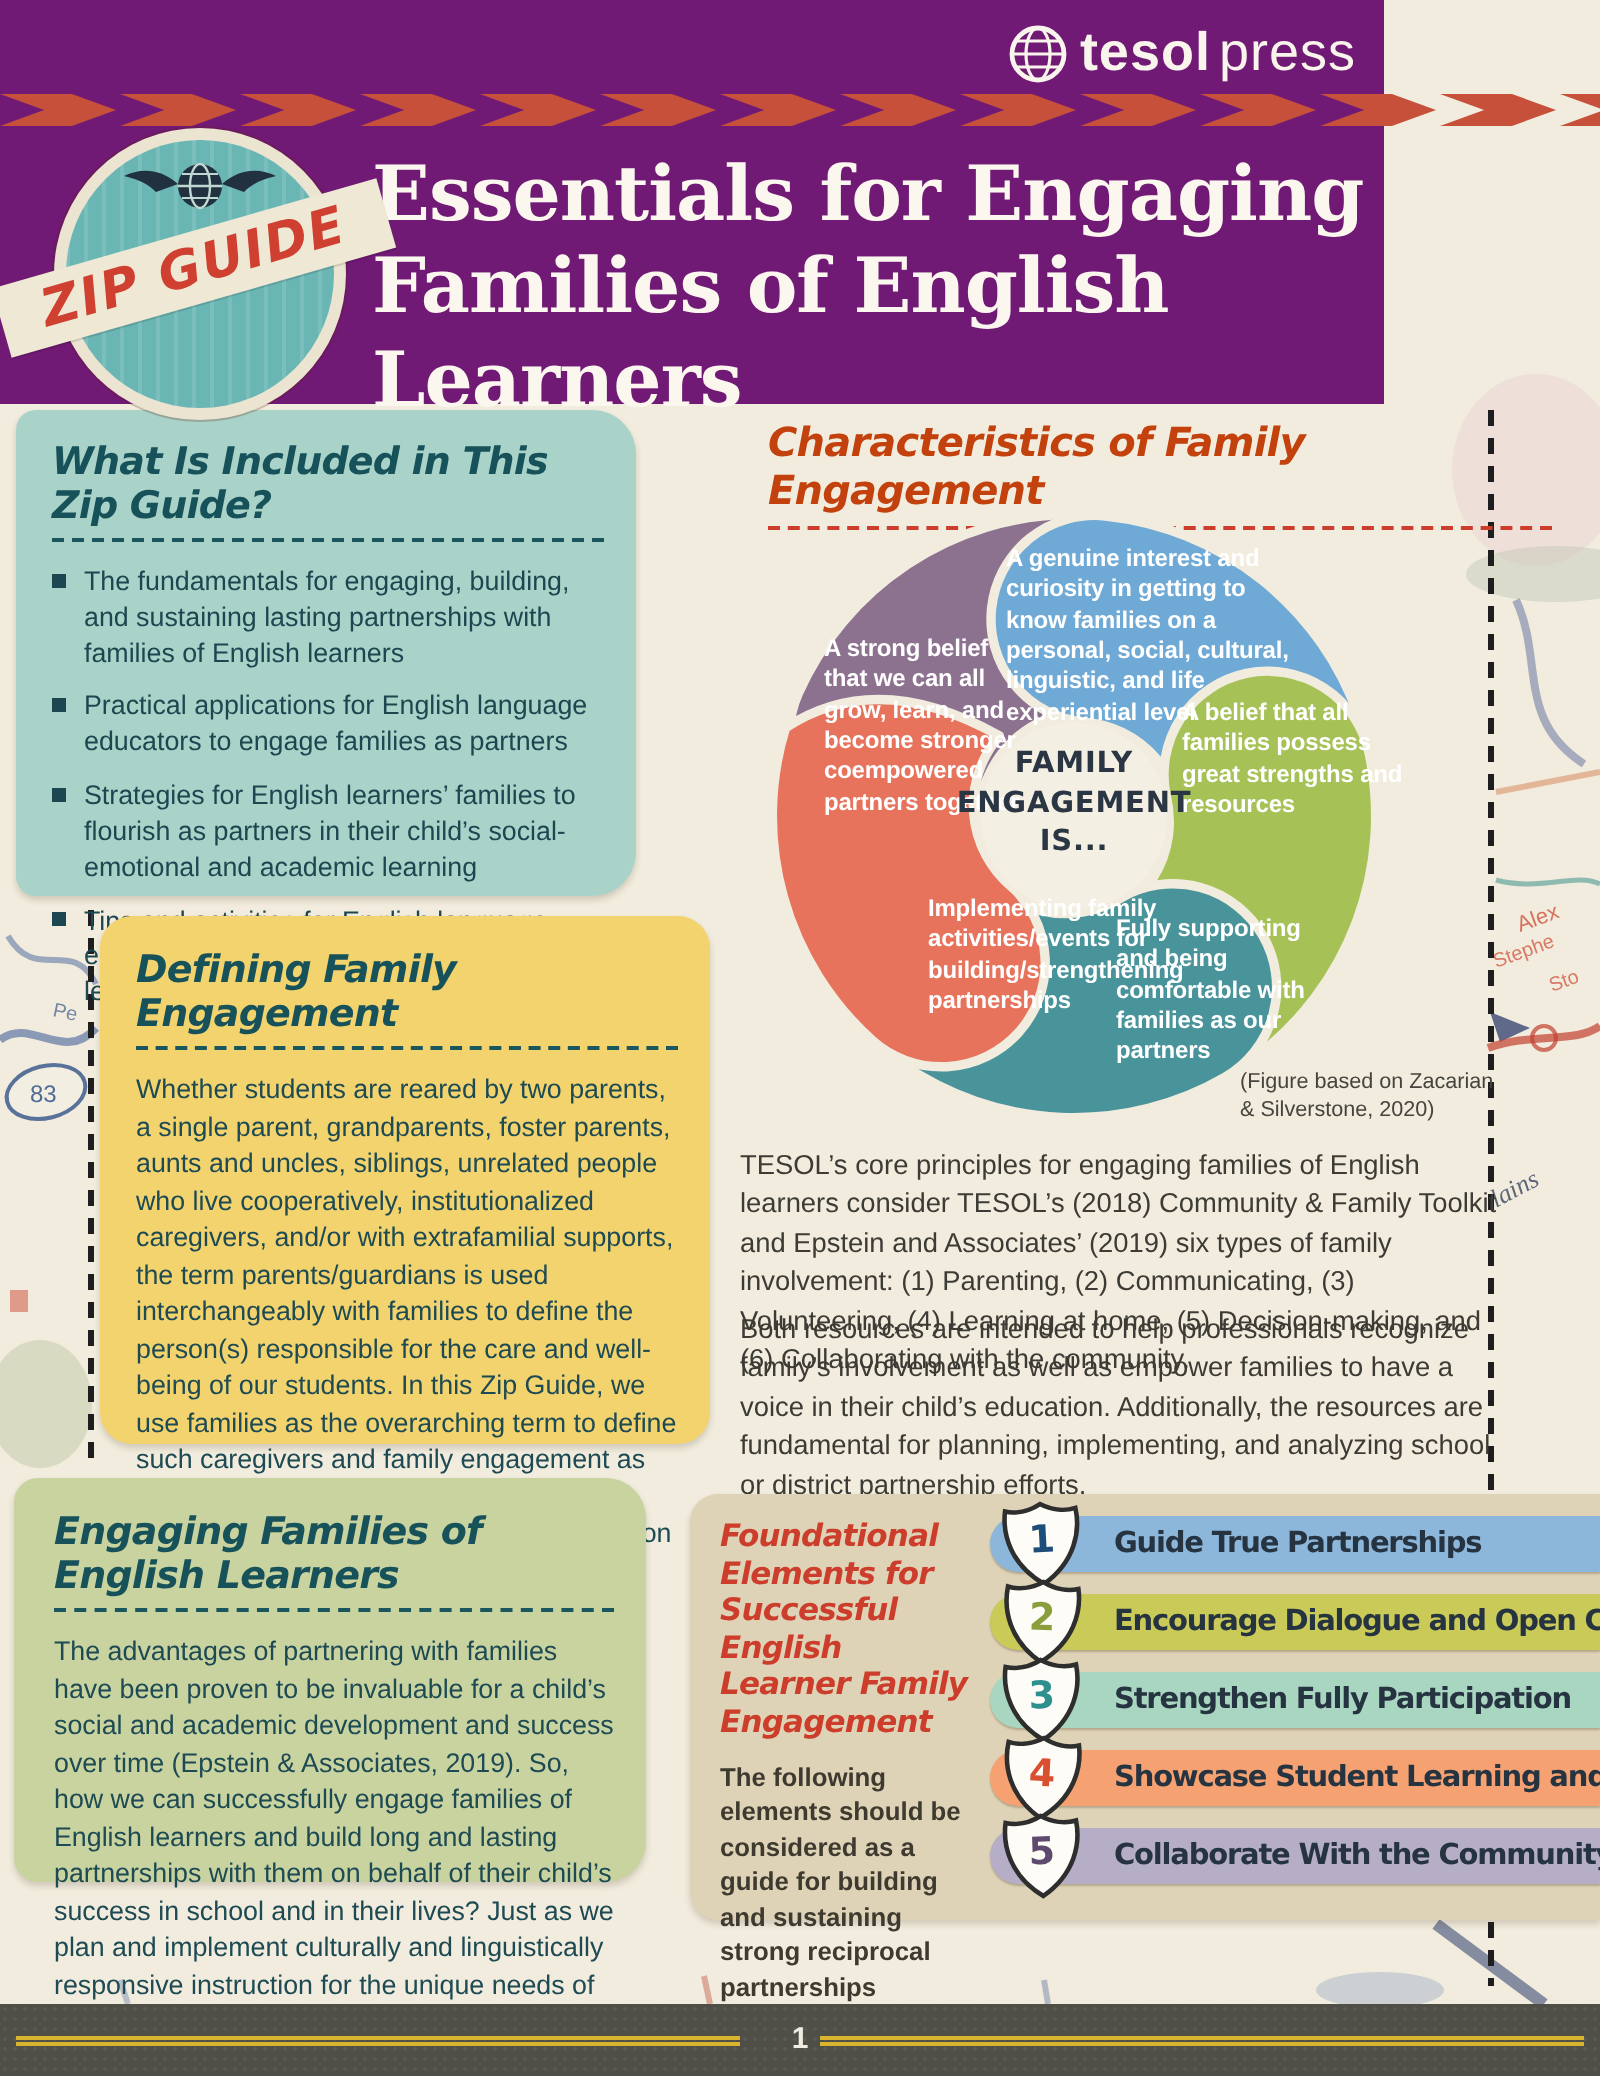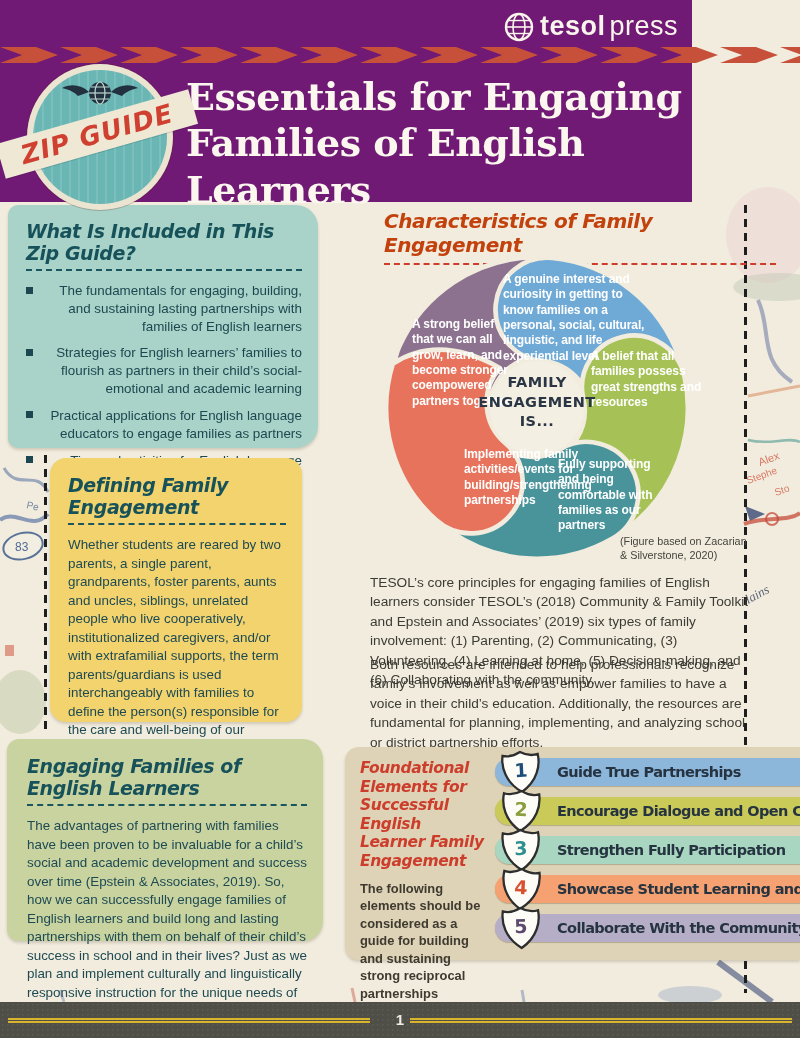--- a/index.html
+++ b/index.html
@@ -16,26 +16,26 @@
   .chev{flex:0 0 58px;height:16px;background:#c7503a;clip-path:polygon(0 0,62% 0,100% 50%,62% 100%,0 100%,38% 50%);margin-right:2px;}
   .badge{position:absolute;left:27px;top:64px;width:146px;height:146px;border-radius:50%;background:#ebe4d1;box-shadow:0 0 0 1px rgba(90,30,20,.25);z-index:3;}
   .badge-inner{position:absolute;left:6px;top:6px;width:134px;height:134px;border-radius:50%;background:#69b6b4;overflow:hidden;background-image:repeating-linear-gradient(90deg,rgba(255,255,255,.12) 0 2px,transparent 2px 9px);}
   .badge-band{position:absolute;left:-30px;top:52px;width:200px;height:36px;background:#efe8d5;transform:rotate(-16deg);display:flex;align-items:center;justify-content:center;box-shadow:0 1px 0 rgba(0,0,0,.12);}
   .badge-band span{font-family:"DejaVu Sans",sans-serif;font-style:italic;font-weight:800;font-size:26px;color:#cf4030;letter-spacing:1px;}
   .badge-globe{position:absolute;left:33px;top:14px;}
   .title{position:absolute;left:186px;top:74px;color:#fbf7ef;font-family:"DejaVu Serif","Liberation Serif",serif;font-weight:bold;font-size:38px;line-height:1.22;letter-spacing:-.5px;}
   
   .secbox{position:absolute;z-index:1;box-shadow:0 2px 3px rgba(60,40,20,.18);}
   .box-included{left:8px;top:205px;width:310px;height:243px;background:#a9d3c9;border-radius:10px 22px 22px 10px;padding:15px 16px 0 18px;box-sizing:border-box;}
-  .box-defining{left:50px;top:458px;width:252px;height:264px;background:#f3d36e;border-radius:16px;padding:16px 16px 0 18px;box-sizing:border-box;}
+  .box-defining{left:50px;top:458px;width:305px;height:264px;background:#f3d36e;border-radius:16px;padding:16px 16px 0 18px;box-sizing:border-box;}
   .box-engaging{left:7px;top:739px;width:316px;height:202px;background:#c9d3a0;border-radius:12px 20px 20px 12px;padding:16px 16px 0 20px;box-sizing:border-box;}
   .sec-head{font-family:"DejaVu Sans",sans-serif;font-style:italic;font-weight:800;font-size:19px;color:#17525a;letter-spacing:-.4px;padding-bottom:5px;border-bottom:2px dashed #1a565e;margin-bottom:11px;}
   .sec-body{font-size:13.4px;line-height:1.38;color:#1d4a53;}
   .bullets{list-style:none;margin:0;padding:0;}
-  .bullets li{position:relative;padding-left:16px;margin-bottom:9px;font-size:13.4px;line-height:1.33;color:#1d4750;text-align:right;}
+  .bullets li{position:relative;padding-left:16px;margin-bottom:9px;font-size:13.4px;line-height:1.33;color:#1d4750;}
   .sq{position:absolute;left:0;top:4.5px;width:7px;height:7px;background:#1d4750;}
   
   .char-head{position:absolute;left:348px;top:209px;width:392px;font-family:"DejaVu Sans",sans-serif;font-style:italic;font-weight:800;font-size:20px;color:#c2410c;letter-spacing:-.4px;padding-bottom:6px;border-bottom:2px dashed #cd3d2c;z-index:1;margin-left:36px;}
   .diagram{position:absolute;left:372px;top:243px;width:330px;height:330px;z-index:1;}
   .petal-label{position:absolute;color:#fff;font-weight:bold;font-size:12px;line-height:1.28;letter-spacing:-.1px;}
   .pl-purple{left:40px;top:74px;width:102px;}
   .pl-blue{left:131px;top:29px;width:142px;}
   .pl-green{left:219px;top:106px;width:112px;}
   .pl-teal{left:186px;top:214px;width:106px;}
   .pl-orange{left:56px;top:204px;width:128px;margin-left:36px;}
@@ -149,23 +149,23 @@
       <div>Families of English Learners</div>
     </div>
   </div>
 
   <div class="secbox box-included">
     <div class="sec-head">What Is Included in This Zip Guide?</div>
     <ul class="bullets">
 
         <li><span class="sq"></span><span>The fundamentals for engaging, building, and sustaining lasting partnerships with families of English learners</span></li>
 
+        <li><span class="sq"></span><span>Practical applications for English language educators to engage families as partners</span></li>
+
         <li><span class="sq"></span><span>Strategies for English learners’ families to flourish as partners in their child’s social-emotional and academic learning</span></li>
-
-        <li><span class="sq"></span><span>Practical applications for English language educators to engage families as partners</span></li>
 
         <li><span class="sq"></span><span>Tips and activities for English language educators to use with families of English learners</span></li>
       </ul>
   </div>
 
   <div class="secbox box-defining">
     <div class="sec-head">Defining Family Engagement</div>
     <div class="sec-body"><span>Whether students are reared by two parents, a single parent, grandparents, foster parents, aunts and uncles, siblings, unrelated people who live cooperatively, institutionalized caregivers, and/or with extrafamilial supports, the term </span><span class="it">parents/guardians</span><span> is used interchangeably with </span><span class="it">families</span><span> to define the person(s) responsible for the care and well-being of our students. In this Zip Guide, we use </span><span class="it">families</span><span> as the overarching term to define such caregivers and </span><span class="it">family engagement</span><span> as the means by which families are coactive, coparticipatory, and coempowered with us on behalf of their child’s social-emotional and academic growth.</span></div>
   </div>
 

